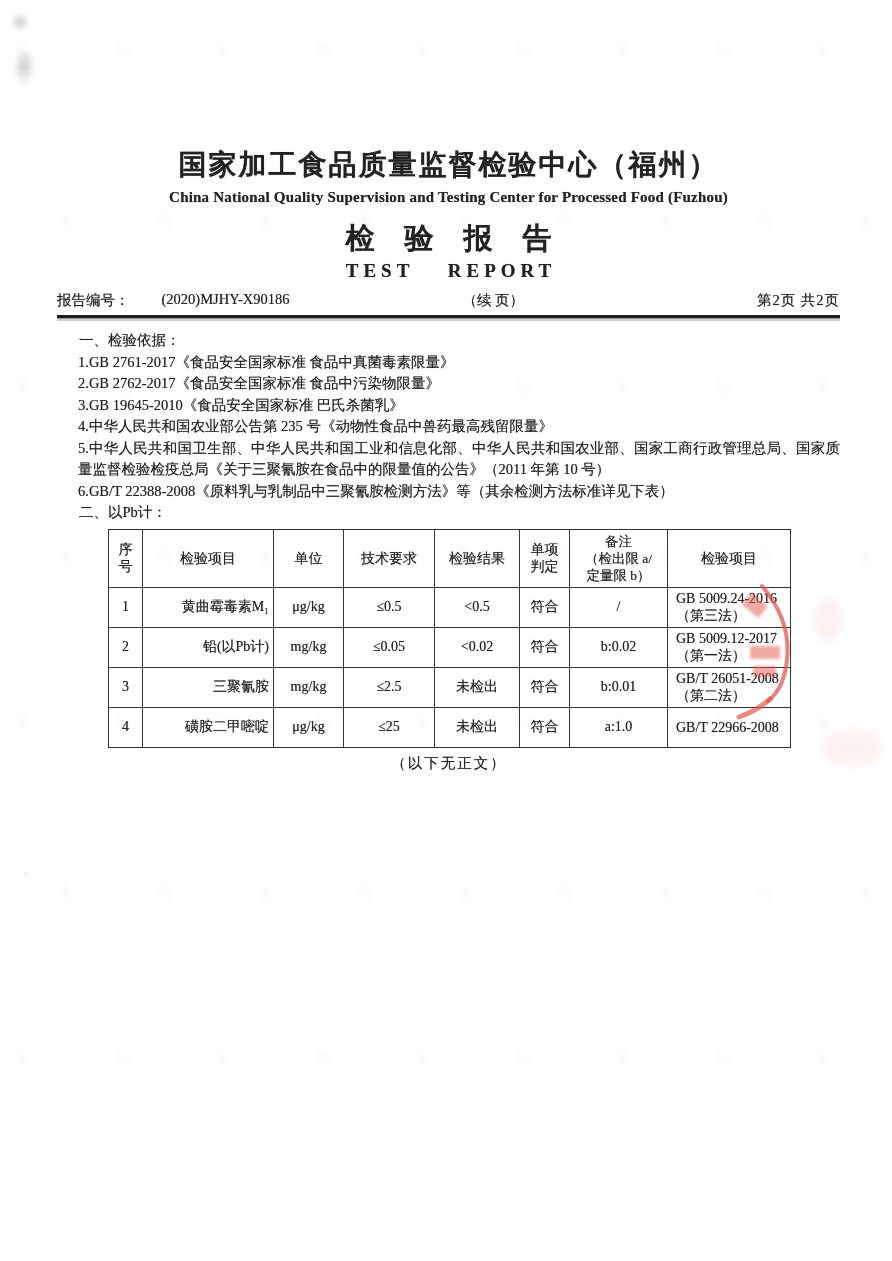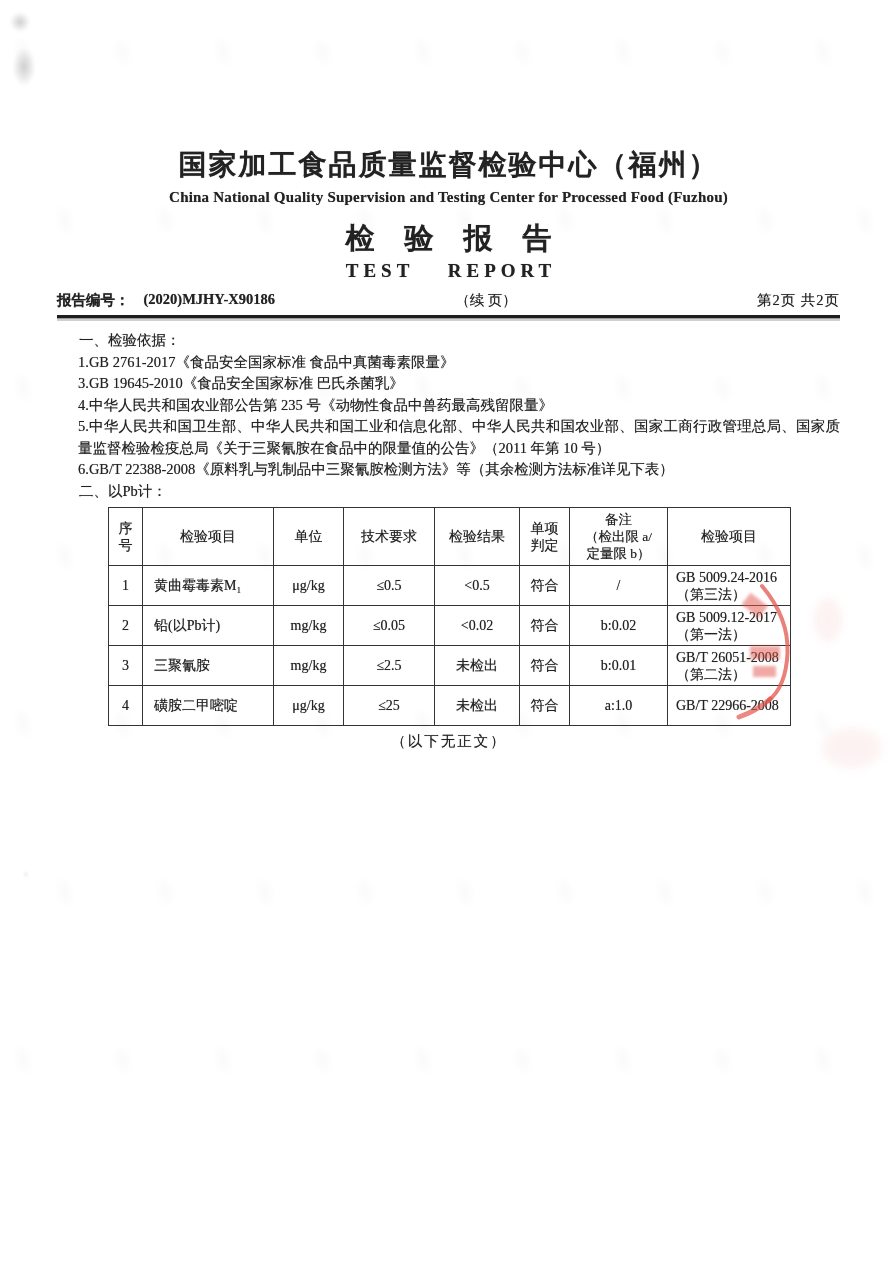--- a/index.html
+++ b/index.html
@@ -20,21 +20,21 @@
   
   .org-cn { font-size:28px; font-weight:bold; letter-spacing:2px; }
   .org-en { font-size:15px; font-weight:bold; margin-top:5px; letter-spacing:0.2px; }
   .report-cn { font-size:29px; font-weight:bold; letter-spacing:30px; text-indent:30px; margin-top:13px; }
   .report-en { font-size:19px; font-weight:bold; letter-spacing:5px; word-spacing:24px; text-indent:5px; margin-top:1px; }
 
   .meta-row {
     display:flex; align-items:flex-end; margin-top:9px;
     font-size:14.5px;
   }
-  .meta-left  { flex:0 0 auto; display:flex; gap:14px;font-weight:bold; }
+  .meta-left  { flex:0 0 auto; display:flex; gap:32px; }
   .meta-mid   { flex:1 1 auto; text-align:center; padding-right:60px; }
   .meta-right { flex:0 0 auto; letter-spacing:1px; }
 
   .rule {
     margin-top:5px; height:4px; background:#1d1d1d;
     border-bottom:1px solid #9a9a9a;
     box-shadow:0 2px 0 rgba(120,120,120,0.35);
   }
 
   
@@ -49,21 +49,21 @@
     border-collapse:collapse; table-layout:fixed; width:682px;
     font-size:14px;
   }
   table.results th, table.results td {
     border:1.6px solid #343434;
     text-align:center; vertical-align:middle;
     padding:2px 4px;
   }
   table.results thead th { height:58px; font-weight:normal; line-height:17px; }
   table.results tbody td { height:40px; }
-  table.results td.c1 { text-align:left; padding-left:11px; }
+  table.results td.c1 { text-align:right; padding-left:11px; }
   table.results td.c7 { text-align:left; padding-left:8px; line-height:17px; }
   table.results th.h6 { font-size:13.5px; }
 
   .after-table { margin-top:6px; font-size:14.5px; text-align:center; width:682px; margin-left:51px; letter-spacing:2px; }
 
   
   .wm-layer { position:absolute; inset:0; z-index:0; pointer-events:none; }
   .wm-glyph {
     position:absolute; width:30px; height:48px;
     background:radial-gradient(closest-side, #8a8a8a, rgba(138,138,138,0) 70%);
@@ -164,20 +164,21 @@
     <div class="meta-mid fuzzy">（续 页）</div>
     <div class="meta-right fuzzy">第2页  共2页</div>
   </div>
 
   <div class="rule"></div>
 
   <div class="body-text">
     <div class="sec-heading fuzzy">一、检验依据：</div>
     <ul class="basis-list">
       <li class="fuzzy">1.GB 2761-2017《食品安全国家标准 食品中真菌毒素限量》</li>
+      <li class="fuzzy">2.GB 2762-2017《食品安全国家标准 食品中污染物限量》</li>
       <li class="fuzzy">3.GB 19645-2010《食品安全国家标准 巴氏杀菌乳》</li>
       <li class="fuzzy">4.中华人民共和国农业部公告第 235 号《动物性食品中兽药最高残留限量》</li>
       <li class="fuzzy">5.中华人民共和国卫生部、中华人民共和国工业和信息化部、中华人民共和国农业部、国家工商行政管理总局、国家质量监督检验检疫总局《关于三聚氰胺在食品中的限量值的公告》（2011 年第 10 号）</li>
       <li class="fuzzy">6.GB/T 22388-2008《原料乳与乳制品中三聚氰胺检测方法》等（其余检测方法标准详见下表）</li>
     </ul>
     <div class="sec-heading fuzzy">二、以Pb计：</div>
   </div>
 
   <table class="results fuzzy">
     <colgroup>

